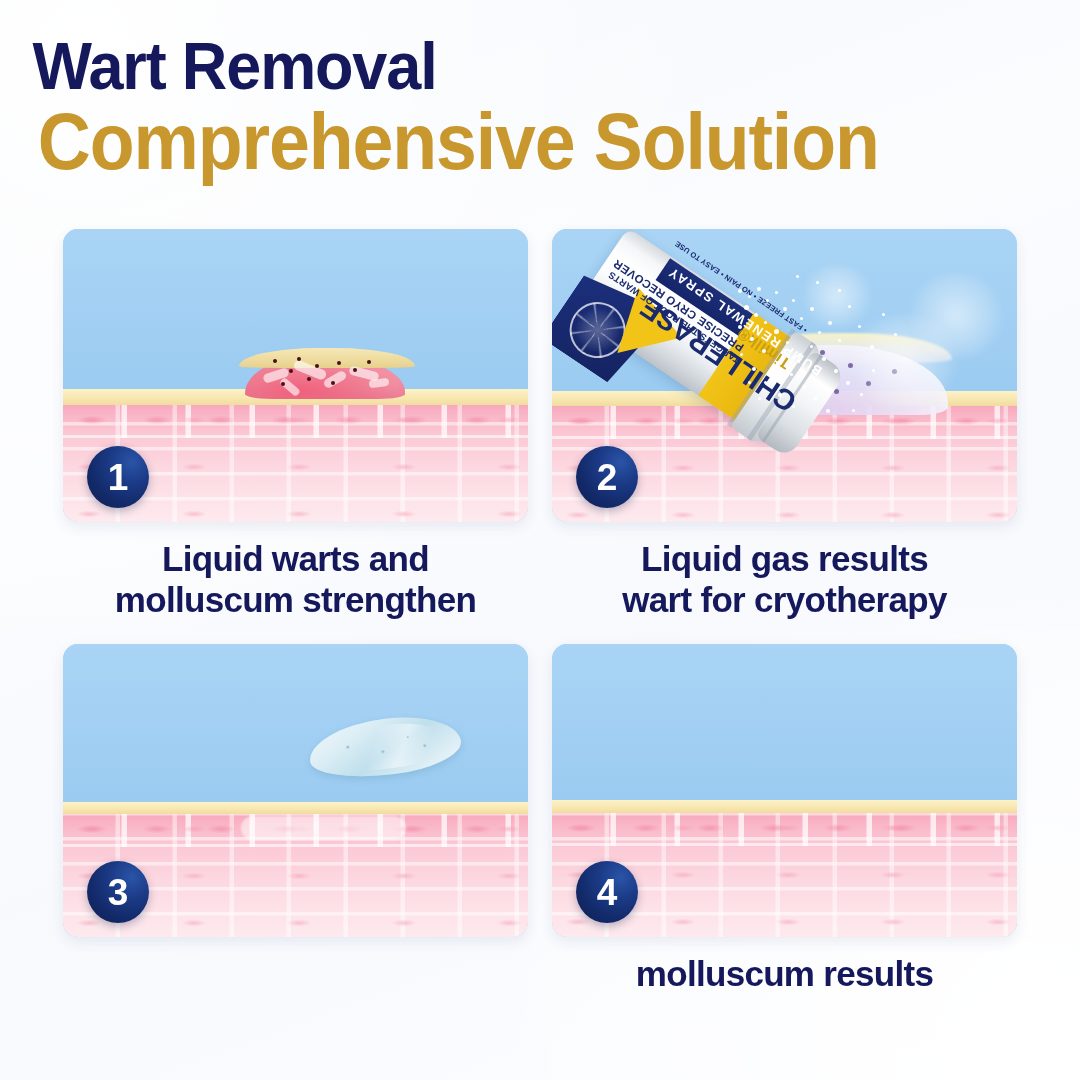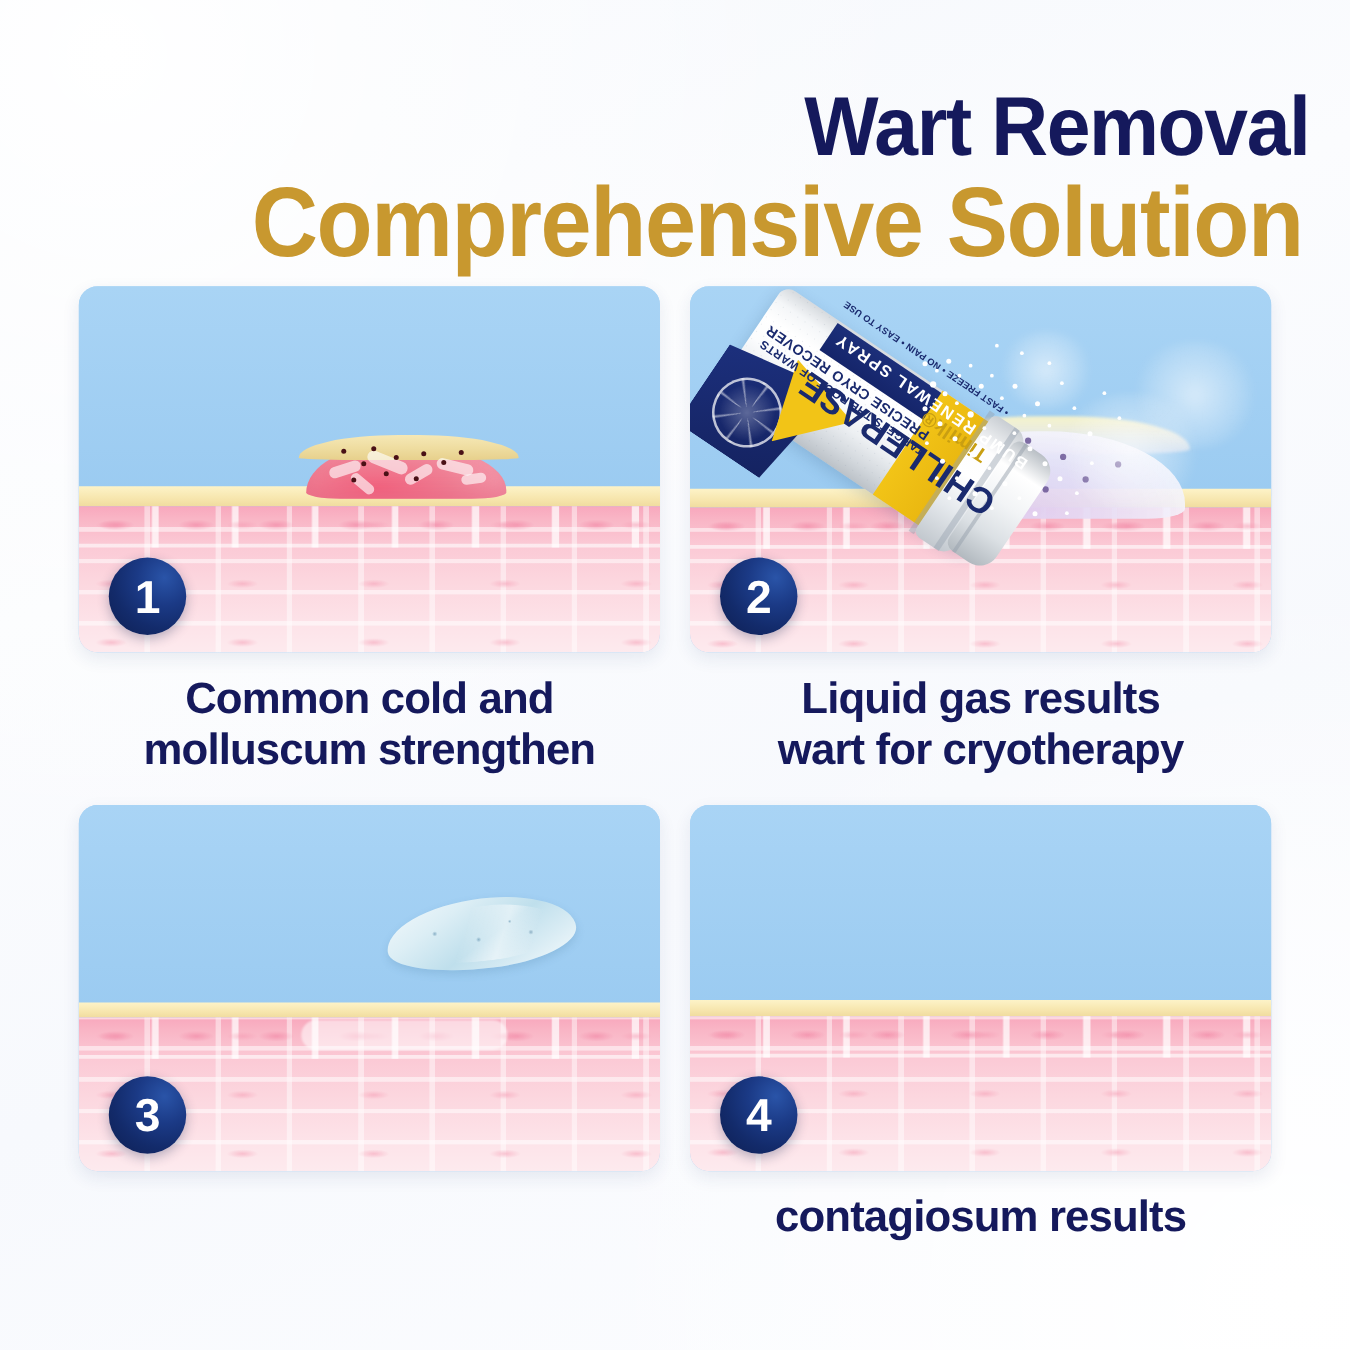--- a/index.html
+++ b/index.html
@@ -24,22 +24,21 @@
       linear-gradient(160deg, #f4f7fc 0%, #fbfcfe 34%, #f7f9fd 62%, #fcfdff 100%);
     overflow: hidden;
   }
 
   
   .title-block {
     position: absolute;
     top: 34px;
     left: 0;
     width: 1080px;
-    text-align: right;
-    margin-top: 36px;
+    text-align: left;
   }
   .title-line-1, .title-line-2 {
     display: block;
     font-weight: 700;
     letter-spacing: -1.2px;
     line-height: 0.96;
     white-space: nowrap;
     font-stretch: condensed;
   }
   .title-line-1 {
@@ -478,21 +477,21 @@
             <i style="left:62px;top:22px"></i>
             <i style="left:86px;top:26px"></i>
             <i style="left:122px;top:5px"></i>
             <i style="left:36px;top:27px"></i>
           </div>
         </div>
 
         <div class="badge">1</div>
       </div>
       <div class="caption">
-        <span>Common cold and</span>
+        <span>Liquid warts and</span>
         <span>molluscum strengthen</span>
       </div>
     </div>
 
     <div class="step-cell">
       <div class="illus">
         <div class="sky" style="height:168px"></div>
         <div class="epidermis" style="top:162px;height:15px"></div>
         <div class="dermis" style="top:177px">
           <div class="cell-row" style="top:0"></div>
@@ -610,18 +609,18 @@
     <div class="step-cell row2">
       <div class="illus">
         <div class="sky" style="height:160px"></div>
         <div class="epidermis" style="top:156px;height:13px"></div>
         <div class="dermis" style="top:169px">
           <div class="cell-row" style="top:0"></div>
         </div>
         <div class="badge">4</div>
       </div>
       <div class="caption">
-        <span>contagiosum results</span>
+        <span>molluscum results</span>
       </div>
     </div>
 
   </div>
 </div>
 
 </body></html>

